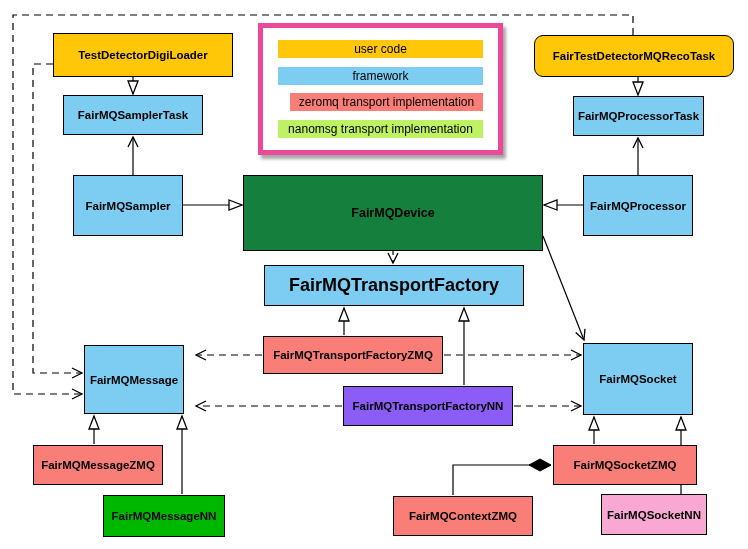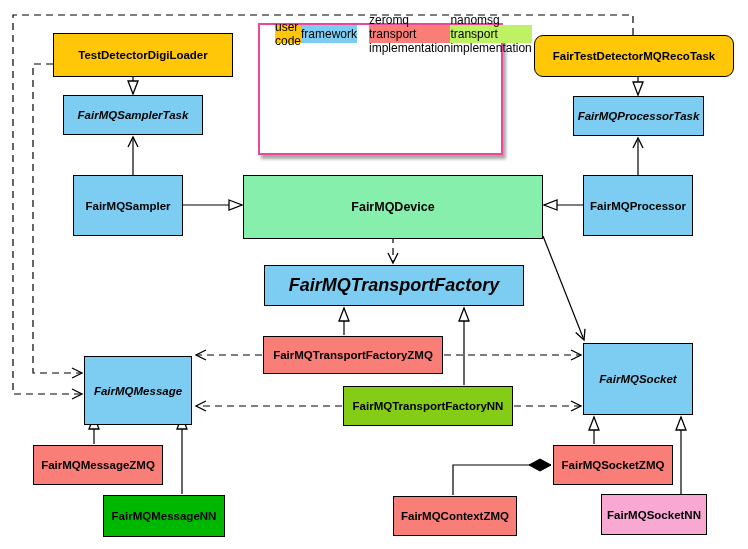--- a/index.html
+++ b/index.html
@@ -6,26 +6,26 @@
   .canvas {
     position:relative; width:748px; height:549px; background:#ffffff;
     font-family:"Liberation Sans","DejaVu Sans",sans-serif; overflow:hidden;
   }
   .edges { position:absolute; left:0; top:0; }
   .node {
     position:absolute; box-sizing:border-box; border:1px solid #000;
     display:flex; align-items:center; justify-content:center; text-align:center;
     font-weight:bold; font-size:11.5px; color:#000; white-space:nowrap;
   }
-  .node.abstract { font-style:italic; }
+  .node.abstract { }
   .legend {
     position:absolute; left:258px; top:23px; width:245px; height:132px;
-    box-sizing:border-box; background:#fff; border:2px solid #ec4899;
+    box-sizing:border-box; background:#fff; border:5px solid #ec4899;
     box-shadow:3px 4px 3px rgba(0,0,0,0.35);
-    padding:0 15px; display:flex; flex-direction:row; justify-content:space-between;
+    padding:12px 15px; display:flex; flex-direction:column; justify-content:space-between;
   }
   .legend-item {
     height:18px; display:flex; align-items:center; justify-content:center;
     font-size:12px; font-weight:normal; color:#000;
   }
 </style>
 </head>
 <body>
 
 <div class="canvas">
@@ -75,54 +75,54 @@
   </div>
   <div class="node abstract" style="left: 63px; top: 95px; width: 140px; height: 40px; background-color: rgb(124, 205, 241);">
     <span>FairMQSamplerTask</span>
   </div>
   <div class="node abstract" style="left: 573px; top: 96px; width: 131px; height: 40px; background-color: rgb(124, 205, 241);">
     <span>FairMQProcessorTask</span>
   </div>
   <div class="node" style="left: 73px; top: 175px; width: 110px; height: 61px; background-color: rgb(124, 205, 241);">
     <span>FairMQSampler</span>
   </div>
-  <div class="node" style="left: 243px; top: 175px; width: 300px; height: 64px; font-size: 12.5px; background-color: #86efac;">
+  <div class="node" style="left: 243px; top: 175px; width: 300px; height: 76px; font-size: 12.5px; background-color: #15803d;">
     <span>FairMQDevice</span>
   </div>
   <div class="node" style="left: 583px; top: 175px; width: 110px; height: 61px; background-color: rgb(124, 205, 241);">
     <span>FairMQProcessor</span>
   </div>
   <div class="node abstract" style="left: 264px; top: 265px; width: 260px; height: 41px; font-size: 18px; background-color: rgb(124, 205, 241);">
     <span>FairMQTransportFactory</span>
   </div>
   <div class="node" style="left: 263px; top: 336px; width: 180px; height: 38px; background-color: rgb(249, 126, 119);">
     <span>FairMQTransportFactoryZMQ</span>
   </div>
-  <div class="node" style="left: 343px; top: 386px; width: 170px; height: 40px; background-color: #84cc16;">
+  <div class="node" style="left: 343px; top: 386px; width: 170px; height: 40px; background-color: #8b5cf6;">
     <span>FairMQTransportFactoryNN</span>
   </div>
-  <div class="node abstract" style="left: 84px; top: 356px; width: 108px; height: 69px; background-color: rgb(124, 205, 241);">
+  <div class="node abstract" style="left: 84px; top: 345px; width: 100px; height: 69px; background-color: rgb(124, 205, 241);">
     <span>FairMQMessage</span>
   </div>
   <div class="node abstract" style="left: 583px; top: 343px; width: 110px; height: 72px; background-color: rgb(124, 205, 241); text-align: center;">
     <span>FairMQSocket</span>
   </div>
   <div class="node" style="left: 33px; top: 445px; width: 130px; height: 40px; background-color: rgb(249, 126, 119);">
     <span>FairMQMessageZMQ</span>
   </div>
   <div class="node" style="left: 103px; top: 495px; width: 122px; height: 42px; background-color: rgb(0, 183, 0);">
     <span>FairMQMessageNN</span>
   </div>
-  <div class="node" style="left: 553px; top: 445px; width: 120px; height: 40px; background-color: rgb(249, 126, 119);">
+  <div class="node" style="left: 553px; top: 445px; width: 144px; height: 40px; background-color: rgb(249, 126, 119);">
     <span>FairMQSocketZMQ</span>
   </div>
   <div class="node" style="left: 601px; top: 494px; width: 106px; height: 41px; background-color: #f9a8d4;">
     <span>FairMQSocketNN</span>
   </div>
-  <div class="node" style="left: 393px; top: 496px; width: 124px; height: 40px; background-color: rgb(249, 126, 119);">
+  <div class="node" style="left: 393px; top: 496px; width: 140px; height: 40px; background-color: rgb(249, 126, 119);">
     <span>FairMQContextZMQ</span>
   </div>
 
   <div class="legend">
     <div class="legend-item" style="background-color: rgb(255, 199, 8);">
       <span>user code</span>
     </div>
     <div class="legend-item" style="background-color: rgb(124, 205, 241);">
       <span>framework</span>
     </div>

